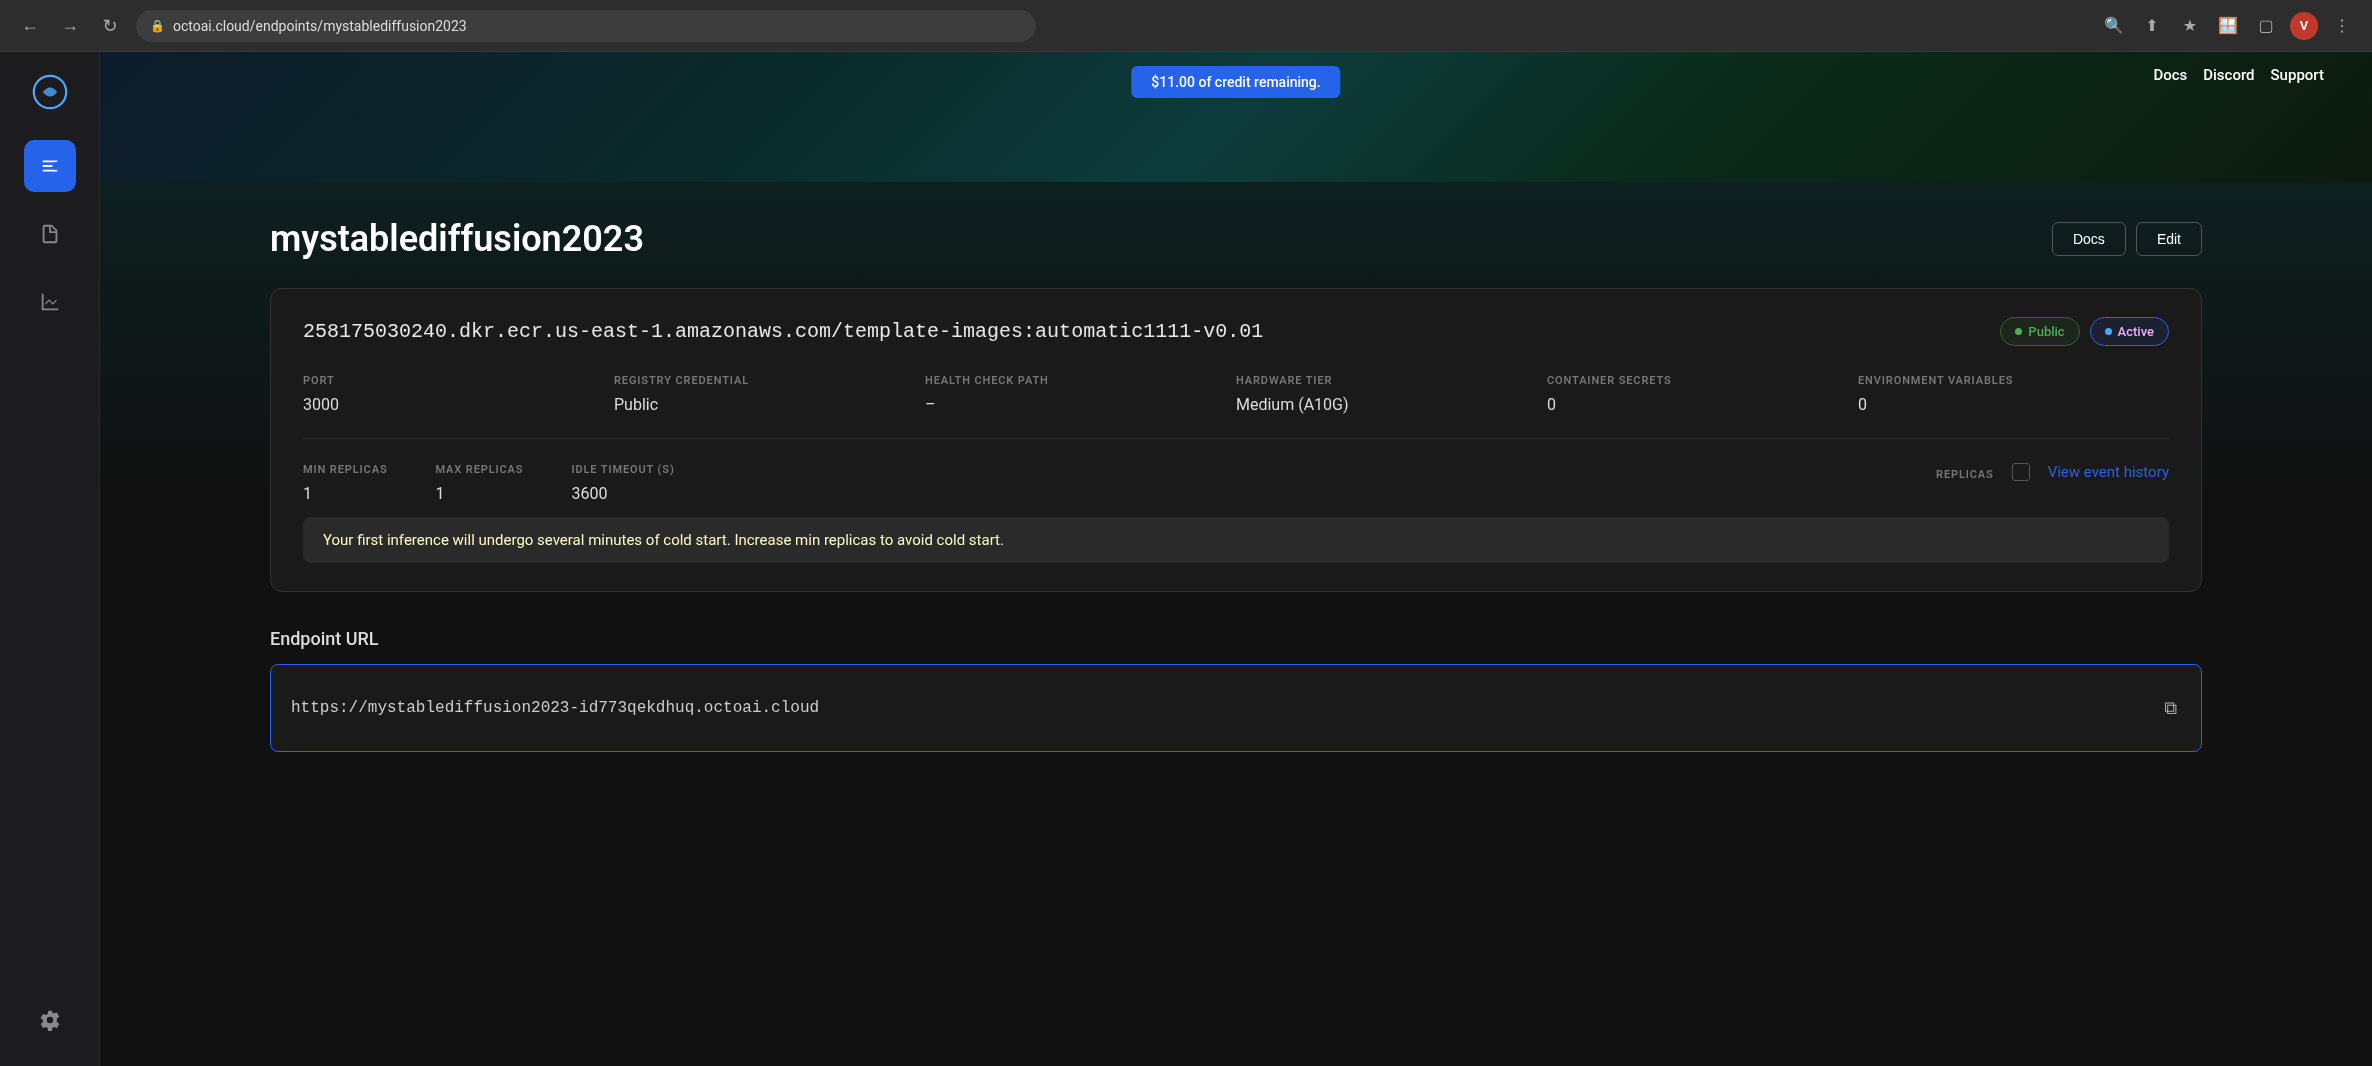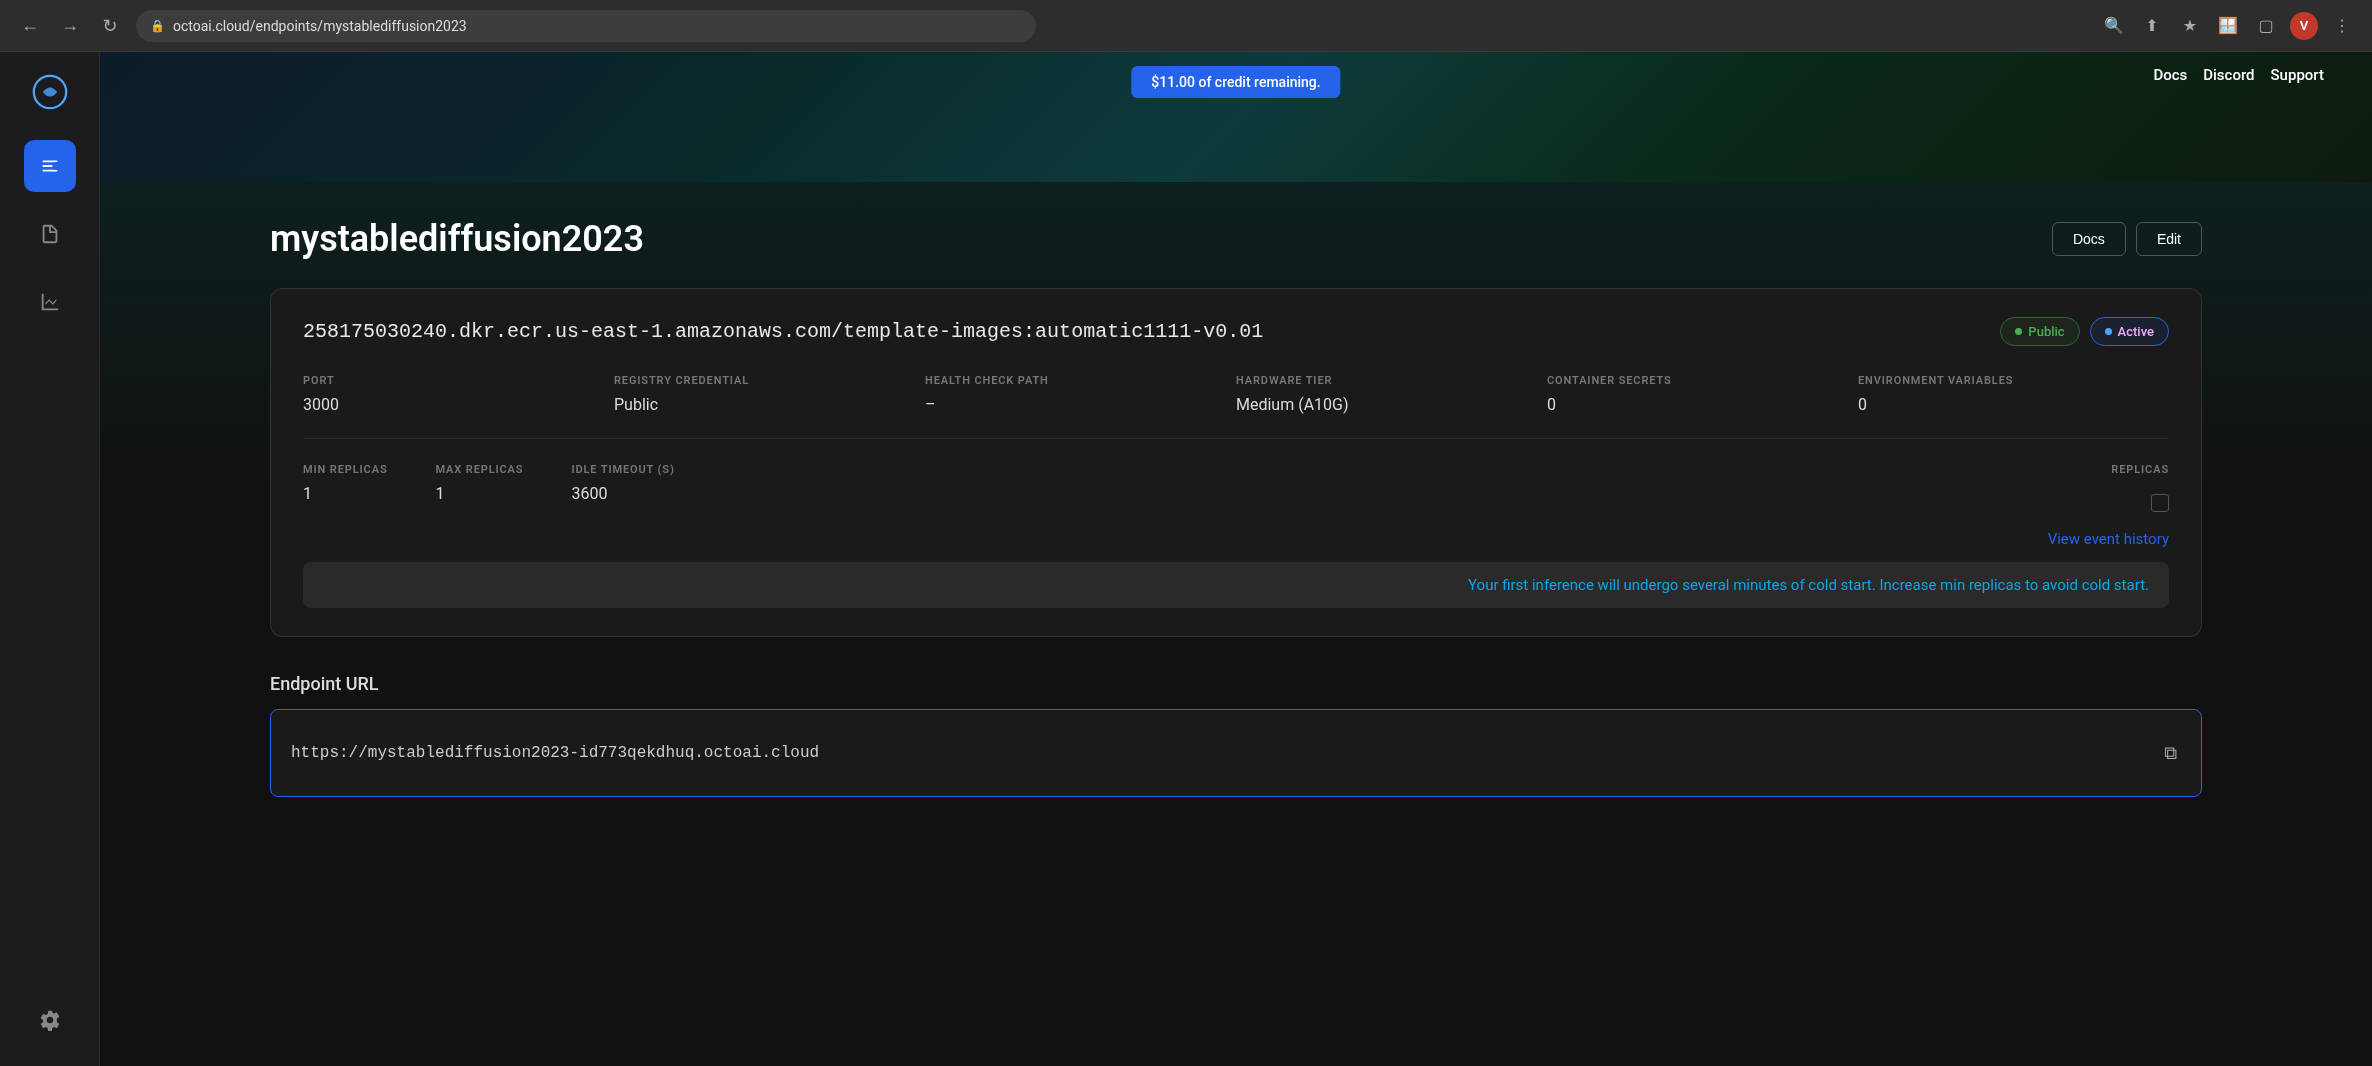--- a/index.html
+++ b/index.html
@@ -289,21 +289,21 @@
       text-transform: uppercase;
       margin-bottom: 8px;
     }
     .replicas-col-value {
       font-size: 16px;
       color: #ddd;
     }
     .replicas-right {
       grid-column: 5;
       display: flex;
-      flex-direction: column;
+      flex-direction: row;
       align-items: flex-end;
       gap: 18px;
     }
     .replicas-header {
       font-size: 11px;
       font-weight: 600;
       color: #777;
       letter-spacing: 0.08em;
       text-transform: uppercase;
     }
@@ -322,23 +322,23 @@
       text-decoration: none;
       display: block;
     }
 
     
     .cold-start-notice {
       background: #2a2a2a;
       border-radius: 8px;
       padding: 14px 20px;
       font-size: 15px;
-      color: #0ea5e9;
+      color: #fef9c3;
       margin-top: 14px;
-      text-align: right;
+      text-align: left;
     }
 
     
     .endpoint-section {
       margin-top: 10px;
     }
     .section-label {
       font-size: 18px;
       font-weight: 500;
       color: #ddd;

